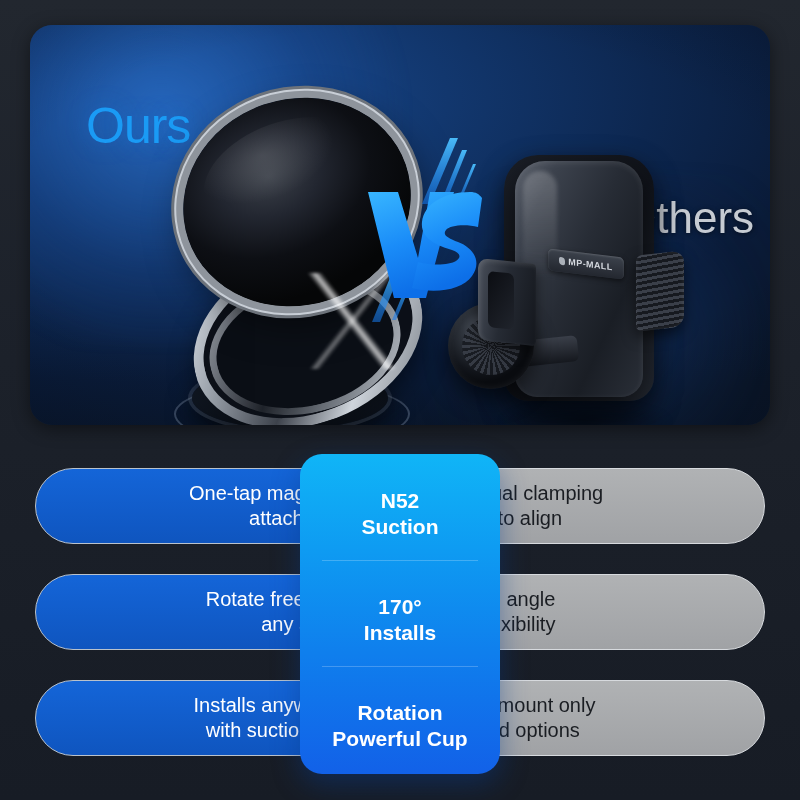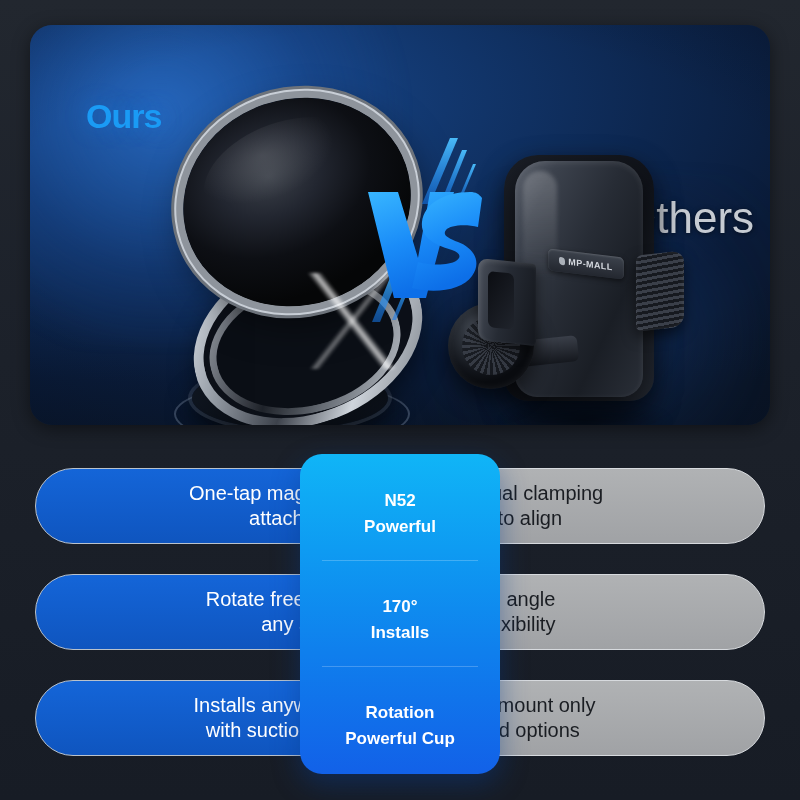--- a/index.html
+++ b/index.html
@@ -30,21 +30,21 @@
     filter:blur(6px);
   }
   .hero .glow2{
     position:absolute;right:-60px;bottom:-80px;width:420px;height:330px;
     background:radial-gradient(circle at 50% 50%, rgba(22,60,120,.45) 0%, rgba(10,25,55,.10) 55%, rgba(0,0,0,0) 78%);
     filter:blur(8px);
   }
 
   .label-ours{
     position:absolute;left:56px;top:72px;
-    font-size:34px;font-weight:bold;letter-spacing:-1px;
+    font-size:50px;font-weight:normal;letter-spacing:-1px;
     color:#1a9bf5;
     text-shadow:0 0 22px rgba(20,130,240,.45);
     z-index:4;
   }
   .label-others{
     position:absolute;left:592px;top:168px;
     font-size:44px;font-weight:500;letter-spacing:0px;
     color:#c6cbd2;
     z-index:2;
     text-shadow:0 1px 5px rgba(0,0,0,.55);
@@ -220,21 +220,21 @@
   .center-card{
     position:absolute;left:300px;top:22px;width:200px;height:320px;
     border-radius:22px;
     background:linear-gradient(180deg,#10b5f7 0%,#0e9bf2 30%, #0f7fed 62%, #1261e8 100%);
     box-shadow:0 10px 28px rgba(8,60,140,.45);
     z-index:6;
   }
   .center-cell{
     position:absolute;left:0;width:200px;
     display:flex;flex-direction:column;align-items:center;justify-content:center;
-    color:#ffffff;font-weight:bold;font-size:17px;line-height:26px;text-align:center;
+    color:#ffffff;font-weight:bold;font-size:21px;line-height:26px;text-align:center;
   }
   .cc-div{
     position:absolute;left:22px;width:156px;height:1px;
     background:rgba(255,255,255,.22);
   }
 </style>
 </head>
 <body>
 
 <div class="page">
@@ -304,21 +304,21 @@
   </div>
 
   <div class="compare">
 
     <div class="center-card">
       <div class="cc-div" style="top:106px"></div>
       <div class="cc-div" style="top:212px"></div>
 
       <div class="center-cell" style="top:14px;height:92px">
         <div>N52</div>
-        <div>Powerful</div>
+        <div>Suction</div>
       </div>
       <div class="center-cell" style="top:120px;height:92px">
         <div>170°</div>
         <div>Installs</div>
       </div>
       <div class="center-cell" style="top:226px;height:92px">
         <div>Rotation</div>
         <div>Powerful Cup</div>
       </div>
     </div>

